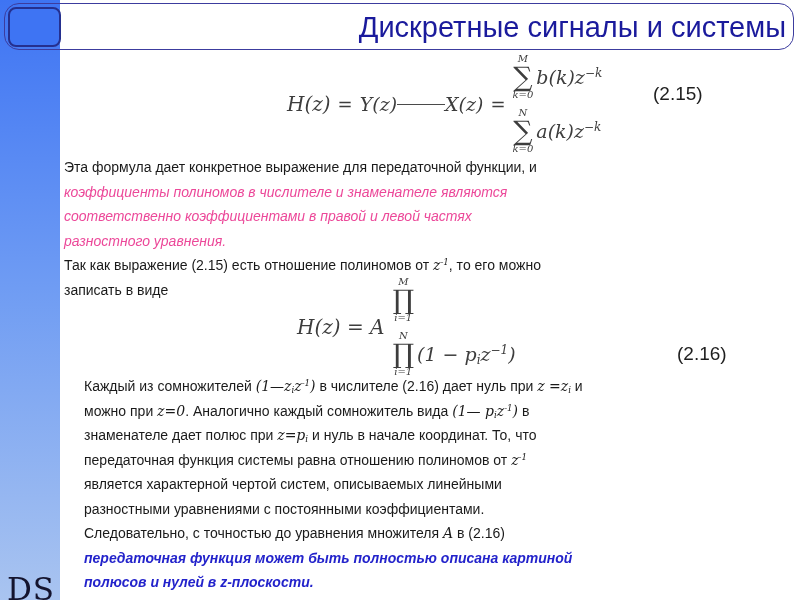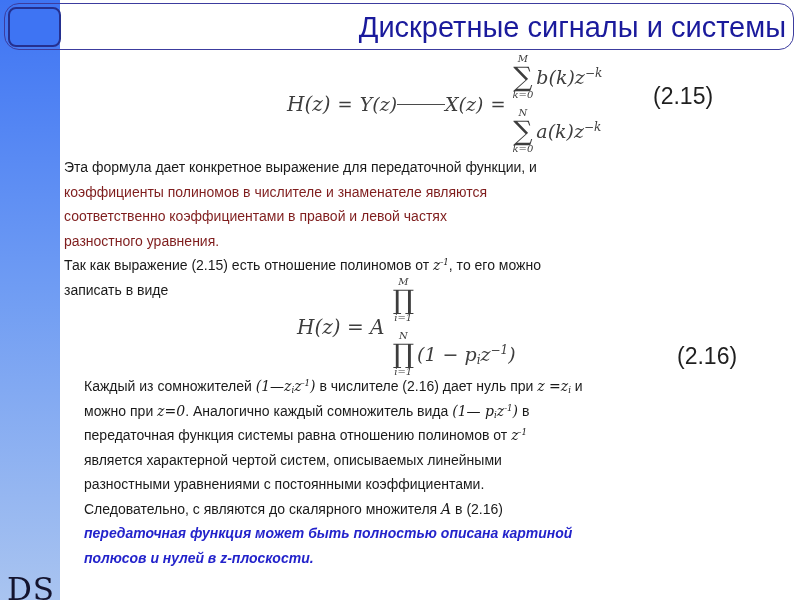--- a/index.html
+++ b/index.html
@@ -25,21 +25,21 @@
   }
   .page-title{
     position:absolute;right:7px;top:50%;transform:translateY(-50%);
     font-size:29px;color:#1a1a9c;white-space:nowrap;
   }
   
   .para{position:absolute;color:#1a1a1a;font-size:14px;}
   .para .tl{line-height:24.5px;height:24.5px;white-space:nowrap;}
   #para1{left:64px;top:155px;width:716px;}
   #para2{left:84px;top:374px;width:700px;}
-  .blue{color:#7f1d1d;}
+  .blue{color:#ec4899;font-style:italic;}
   .blueb{color:#2323cb;font-style:italic;font-weight:bold;}
   .math{font-family:"DejaVu Serif",serif;font-style:italic;}
   sup,sub{line-height:0;font-size:0.62em;}
   sub{vertical-align:-0.25em;}
   sup{vertical-align:0.55em;}
   
   .formula{
     position:absolute;display:flex;align-items:center;color:#3d3d3d;
     font-family:"DejaVu Serif",serif;z-index:2;
   }
@@ -54,21 +54,21 @@
   .oprow{display:flex;align-items:center;}
   .bigop{display:inline-flex;flex-direction:column;align-items:center;margin-right:3px;}
   .bigop .lim{font-size:10px;line-height:10px;font-style:italic;}
   .bigop .op{font-size:27px;line-height:26px;font-style:normal;}
   .mbody{font-size:19px;font-style:italic;white-space:nowrap;}
   .mbody sup{font-size:12px;}
   .mbody sub{font-size:12px;}
   .ghostbar{width:118px;height:2px;background:transparent;}
   .eqlabel{
     position:absolute;font-family:"Liberation Sans",sans-serif;
-    font-size:23px;color:#1f1f1f;z-index:2;
+    font-size:19px;color:#1f1f1f;z-index:2;
   }
   #label215{left:653px;top:83px;}
   #label216{left:677px;top:305px;margin-top:38px;}
   
   .ds-logo{
     position:absolute;left:7px;top:571px;z-index:2;
     font-family:"DejaVu Serif",serif;font-size:31px;color:#14142e;
     letter-spacing:1px;
   }
 </style>
@@ -140,21 +140,22 @@
       </span>
       <span class="mbody"><span>(1 − p</span><sub>i</sub><span>z</span><sup>−1</sup><span>)</span></span>
     </span>
   </span>
 </div>
 <div class="eqlabel" id="label216">(2.16)</div>
 
 <div class="para" id="para2">
     <div class="tl"><span>Каждый из сомножителей </span><span class="math">(1—z</span><sub class="math">i</sub><span class="math">z</span><sup class="math">-1</sup><span class="math">)</span><span> в числителе (2.16) дает нуль при </span><span class="math">z =z</span><sub class="math">i</sub><span> и</span></div>
     <div class="tl"><span>можно при </span><span class="math">z=0</span><span>. Аналогично каждый сомножитель вида </span><span class="math">(1— p</span><sub class="math">i</sub><span class="math">z</span><sup class="math">-1</sup><span class="math">)</span><span> в</span></div>
+    <div class="tl"><span>знаменателе дает полюс при </span><span class="math">z=p</span><sub class="math">i</sub><span> и нуль в начале координат. То, что</span></div>
     <div class="tl"><span>передаточная функция системы равна отношению полиномов от </span><span class="math">z</span><sup class="math">-1</sup></div>
     <div class="tl"><span>является характерной чертой систем, описываемых линейными</span></div>
     <div class="tl"><span>разностными уравнениями с постоянными коэффициентами.</span></div>
-    <div class="tl"><span>Следовательно, с являются до скалярного множителя </span><span class="math">A</span><span> в (2.16)</span></div>
+    <div class="tl"><span>Следовательно, с точностью до уравнения множителя </span><span class="math">A</span><span> в (2.16)</span></div>
     <div class="tl"><span class="blueb">передаточная функция может быть полностью описана картиной</span></div>
     <div class="tl"><span class="blueb">полюсов и нулей в z-плоскости.</span></div>
   </div>
 
 <div class="ds-logo">DS</div>
 
 </body></html>

